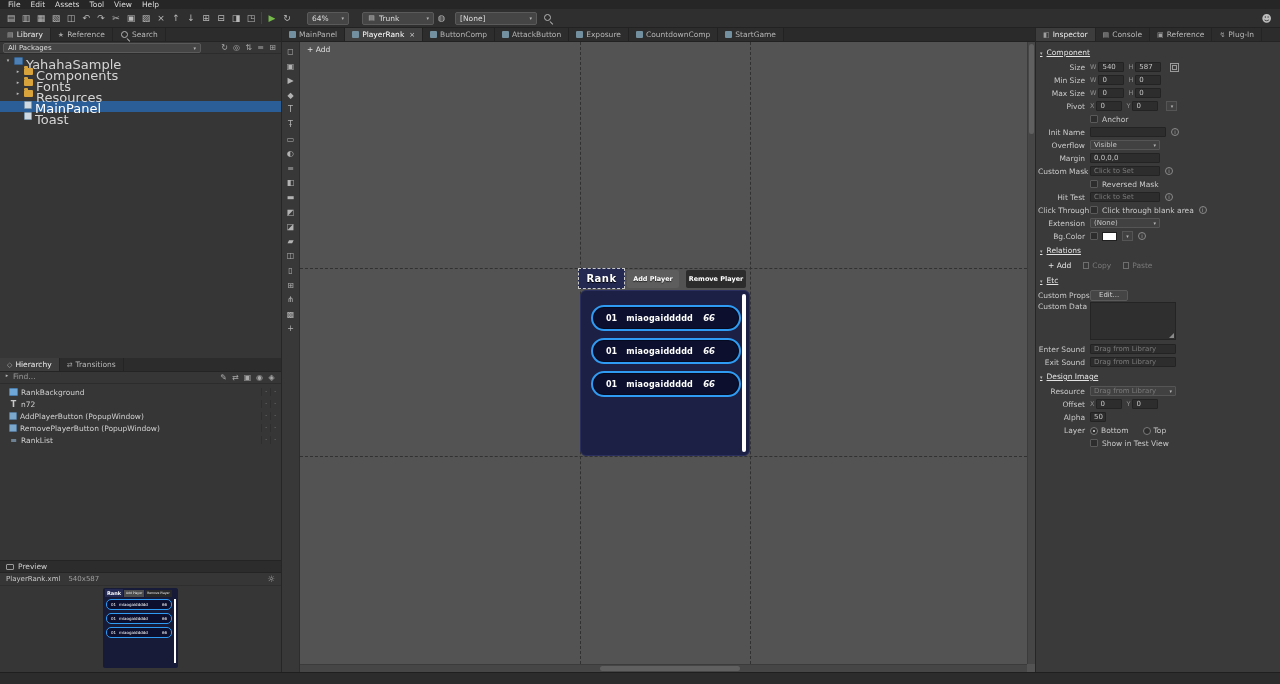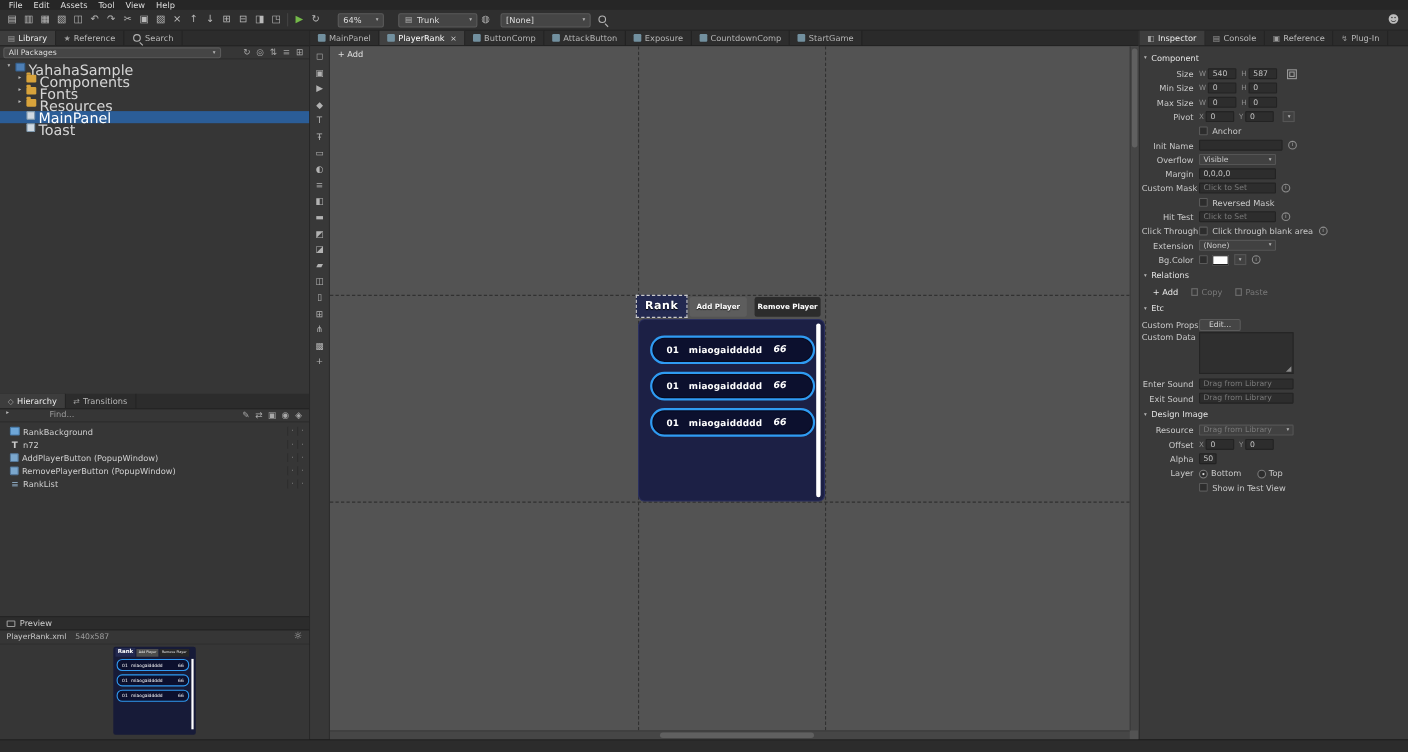--- a/index.html
+++ b/index.html
@@ -45,21 +45,21 @@
   .tree-row.indent{padding-left:15px;}
   .tree-row.selected{background:#2b5d97;color:#fff;}
   .twisty{width:6px;font-size:5px;color:#b9b9b9;text-align:center;}
   .tw-open::before{content:"▾";}
   .tw-closed::before{content:"▸";}
   .folder{width:9px;height:7px;background:#d8a33b;border-radius:1px;position:relative;flex:none;}
   .folder::before{content:"";position:absolute;top:-2px;left:0;width:4px;height:2px;background:#d8a33b;border-radius:1px 1px 0 0;}
   .pkg-icon{width:9px;height:8px;background:#4e7fb5;border:1px solid #35618f;border-radius:1px;flex:none;}
   .comp-icon{width:8px;height:8px;background:#cfd9e2;border:1px solid #7e98ad;border-radius:1px;flex:none;}
 
-  .find-row{height:12px;flex:none;display:flex;padding:0 4px;border-bottom:1px solid #2c2c2c;gap:32px;}
+  .find-row{height:12px;flex:none;display:flex;padding:0 4px;border-bottom:1px solid #2c2c2c;}
   .find-label{color:#9a9a9a;font-size:7.5px;margin-left:3px;}
   .find-tools{margin-left:auto;display:flex;gap:1px;}
   .h-list{height:176px;flex:none;padding-top:2px;}
   .h-row{height:12px;display:flex;align-items:center;gap:3px;padding-left:9px;font-size:7.5px;color:#d0d0d0;}
   .hi{width:9px;flex:none;text-align:center;}
   .hi-image{width:9px;height:8px;background:#6fa7d8;border:1px solid #4a7dab;border-radius:1px;}
   .hi-text{color:#c9c9c9;font-size:8px;font-weight:bold;}
   .hi-text::before{content:"T";}
   .hi-comp{width:8px;height:8px;background:#7ba7cd;border:1px solid #55789a;border-radius:1px;}
   .hi-list{color:#9fc3e2;font-size:8px;}
@@ -114,21 +114,21 @@
   .pill .p-score{margin-right:24px;font-size:8.5px;font-weight:bold;font-style:italic;}
 
   .cv-vscroll{position:absolute;top:0;bottom:8px;right:0;width:8px;background:#464646;border-left:1px solid #3b3b3b;}
   .cv-vthumb{position:absolute;top:2px;left:1px;width:5px;height:90px;background:#606060;border-radius:3px;}
   .cv-hscroll{position:absolute;left:0;right:8px;bottom:0;height:8px;background:#464646;border-top:1px solid #3b3b3b;}
   .cv-hthumb{position:absolute;left:300px;top:1px;width:140px;height:5px;background:#606060;border-radius:3px;}
 
   
   .right-panel{width:245px;flex:none;background:#3a3a3a;border-left:1px solid #262626;display:flex;flex-direction:column;}
   .inspector-body{flex:1;padding:2px 4px 0 2px;overflow:hidden;}
-  .sec-header{display:flex;align-items:center;gap:4px;height:13px;margin:2px 0 2px 2px;font-size:7.5px;color:#e3e3e3;}
+  .sec-header{display:flex;align-items:center;gap:4px;height:13px;margin:2px 0 2px 2px;font-size:7.5px;color:#e3e3e3;text-decoration:underline;}
   .sec-arrow{font-size:5px;color:#b5b5b5;}
   .sec-arrow::before{content:"▾";}
   .irow{display:flex;align-items:center;height:12px;margin-bottom:1px;}
   .irow.tall{height:40px;align-items:flex-start;}
   .ilabel{width:52px;flex:none;text-align:right;font-size:7.5px;color:#c9c9c9;padding-right:5px;white-space:nowrap;}
   .prefix{font-size:6.5px;color:#8f8f8f;margin-right:2px;}
   .prefix+.ifield{margin-right:4px;}
   .ifield{height:10px;background:#2d2d2d;border:1px solid #232323;border-radius:1px;font-size:7px;color:#c5c5c5;display:flex;align-items:center;padding:2px 3px;white-space:nowrap;overflow:hidden;}
   .w26{width:26px;}.w16{width:16px;}.w70{width:70px;}.w76{width:76px;}.w86{width:86px;}
   .iselect{background:#414141;border-color:#555;}

